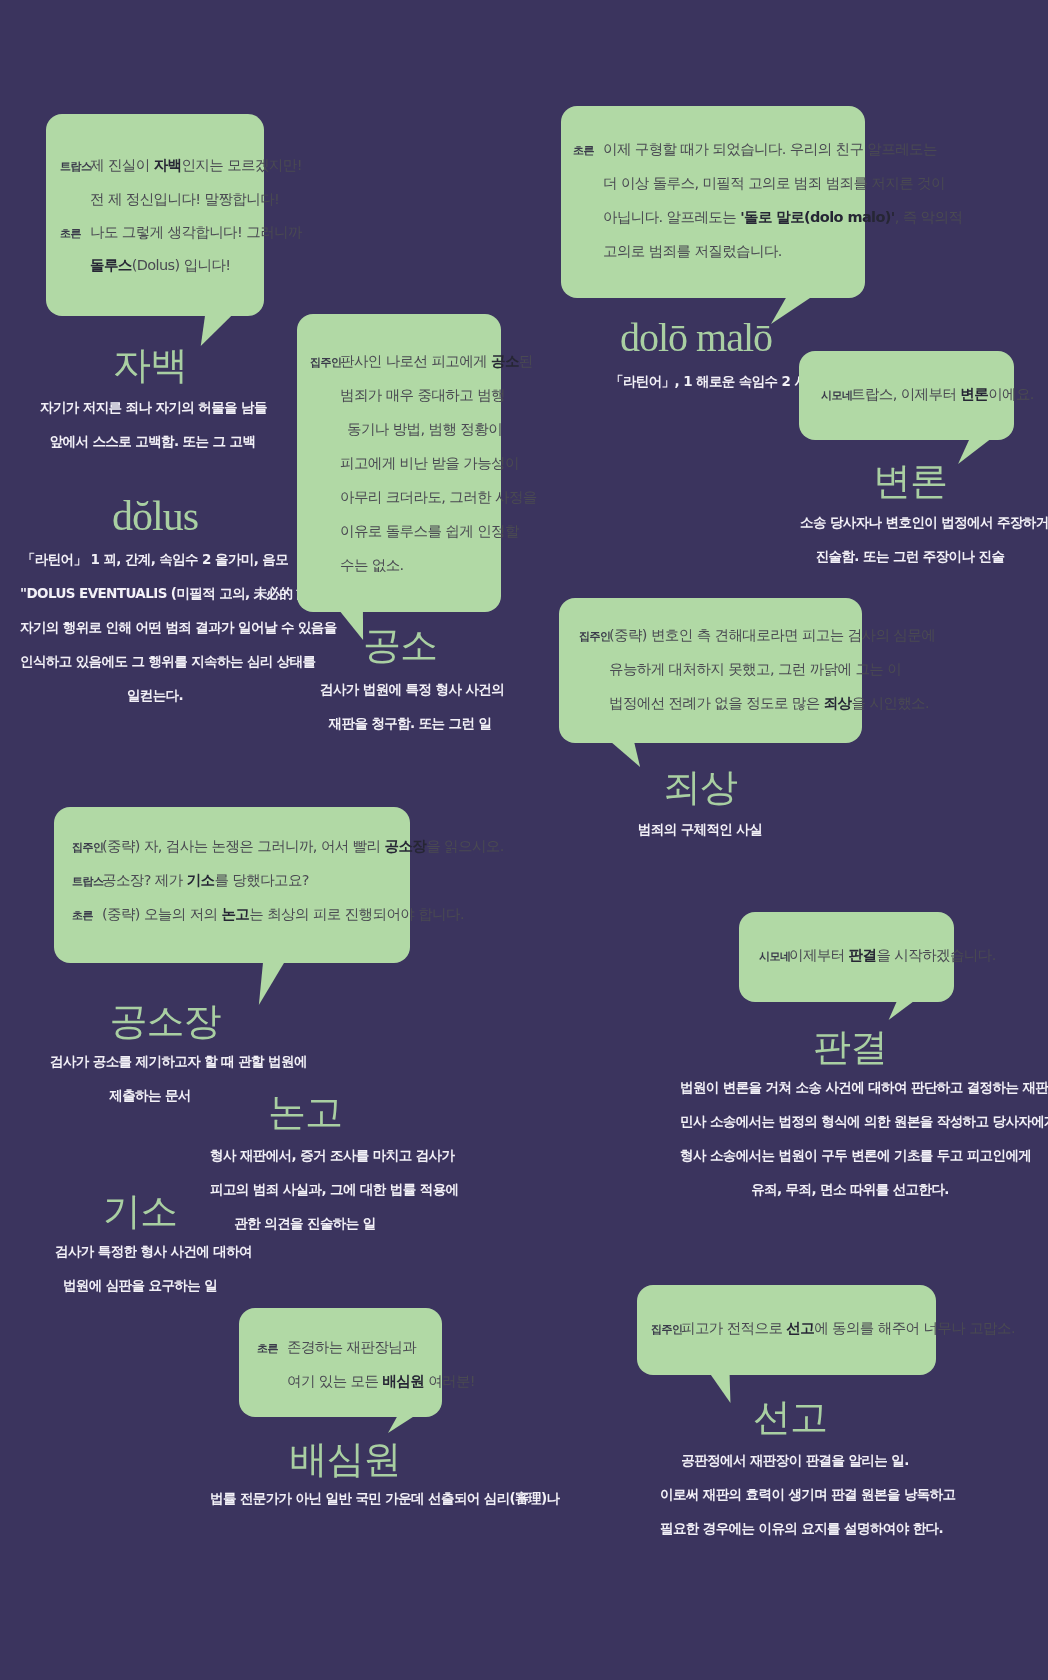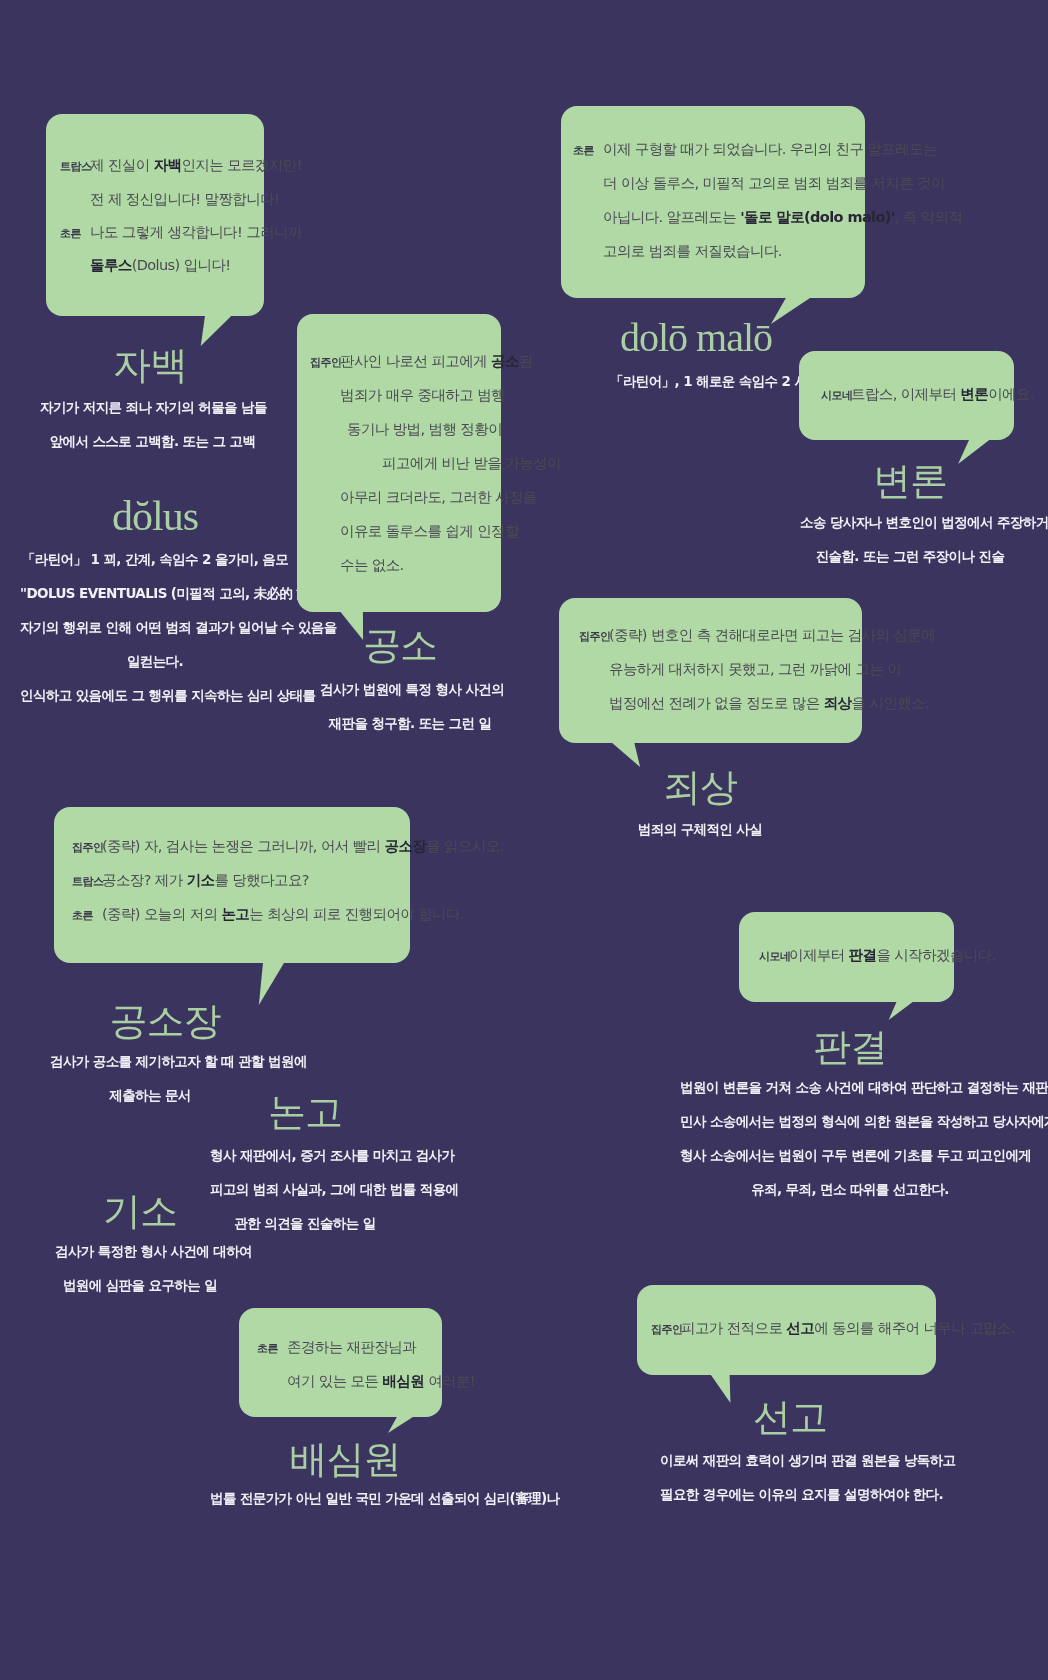--- a/index.html
+++ b/index.html
@@ -82,37 +82,37 @@
 <div class="def" style="left:40px;top:390px;width:225px;">
   <div>자기가 저지른 죄나 자기의 허물을 남들</div>
   <div>앞에서 스스로 고백함. 또는 그 고백</div>
 </div>
 
 <div class="term" style="left:80px;top:492px;width:150px;font-size:42px;">dŏlus</div>
 <div class="def" style="left:20px;top:542px;width:270px;">
   <div>「라틴어」 1 꾀, 간계, 속임수 2 올가미, 음모</div>
   <div>"DOLUS EVENTUALIS (미필적 고의, 未必的 故意)"란</div>
   <div>자기의 행위로 인해 어떤 범죄 결과가 일어날 수 있음을</div>
+  <div>인식하고 있음에도 그 행위를 지속하는 심리 상태를</div>
   <div>일컫는다.</div>
-  <div>인식하고 있음에도 그 행위를 지속하는 심리 상태를</div>
 </div>
 
 <div class="bubble" style="left:297px;top:314px;width:204px;height:298px;">
   <div class="tail" style="left:48px;top:296px;border-left:12px solid transparent;border-right:12px solid transparent;border-top:30px solid #b1d9a5;transform:skewX(22deg);"></div>
   <div class="line" style="left:13px;top:38px;">
     <span class="speaker" style="width:30px;display:inline-block;">집주인</span>
     <span class="text"><span>판사인 나로선 피고에게 </span><b>공소</b><span>된</span></span>
   </div>
   <div class="line" style="left:43px;top:72px;">
       <span class="text">범죄가 매우 중대하고 범행</span>
     </div>
   <div class="line" style="left:43px;top:106px;margin-left:7px;">
       <span class="text">동기나 방법, 범행 정황이</span>
     </div>
-  <div class="line" style="left:43px;top:140px;margin-left:42px;">
+  <div class="line" style="left:43px;top:140px;">
       <span class="text">피고에게 비난 받을 가능성이</span>
     </div>
   <div class="line" style="left:43px;top:174px;">
       <span class="text">아무리 크더라도, 그러한 사정을</span>
     </div>
   <div class="line" style="left:43px;top:208px;">
       <span class="text">이유로 돌루스를 쉽게 인정할</span>
     </div>
   <div class="line" style="left:43px;top:242px;">
       <span class="text">수는 없소.</span>
@@ -242,15 +242,16 @@
 
 <div class="bubble" style="left:637px;top:1285px;width:299px;height:90px;">
   <div class="tail" style="left:78px;top:88px;border-left:10px solid transparent;border-right:10px solid transparent;border-top:30px solid #b1d9a5;transform:skewX(20deg);"></div>
   <div class="line" style="left:14px;top:34px;">
     <span class="speaker" style="width:30px;display:inline-block;">집주인</span>
     <span class="text"><span>피고가 전적으로 </span><b>선고</b><span>에 동의를 해주어 너무나 고맙소.</span></span>
   </div>
 </div>
 <div class="term" style="left:730px;top:1392px;width:120px;">선고</div>
 <div class="def" style="left:660px;top:1443px;width:270px;">
+  <div>공판정에서 재판장이 판결을 알리는 일.</div>
   <div>이로써 재판의 효력이 생기며 판결 원본을 낭독하고</div>
   <div>필요한 경우에는 이유의 요지를 설명하여야 한다.</div>
 </div>
 
 </body></html>

